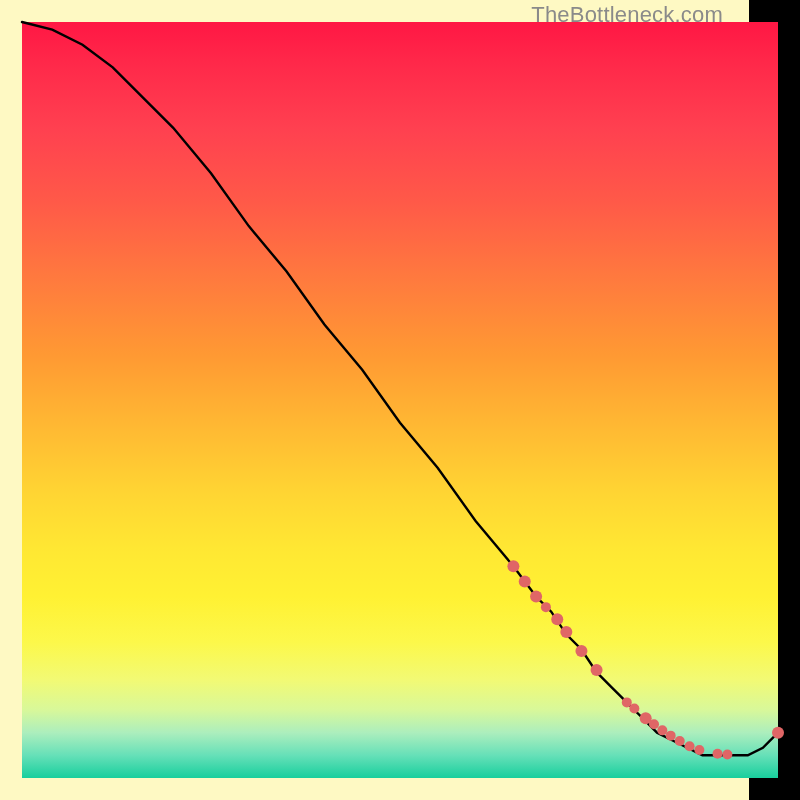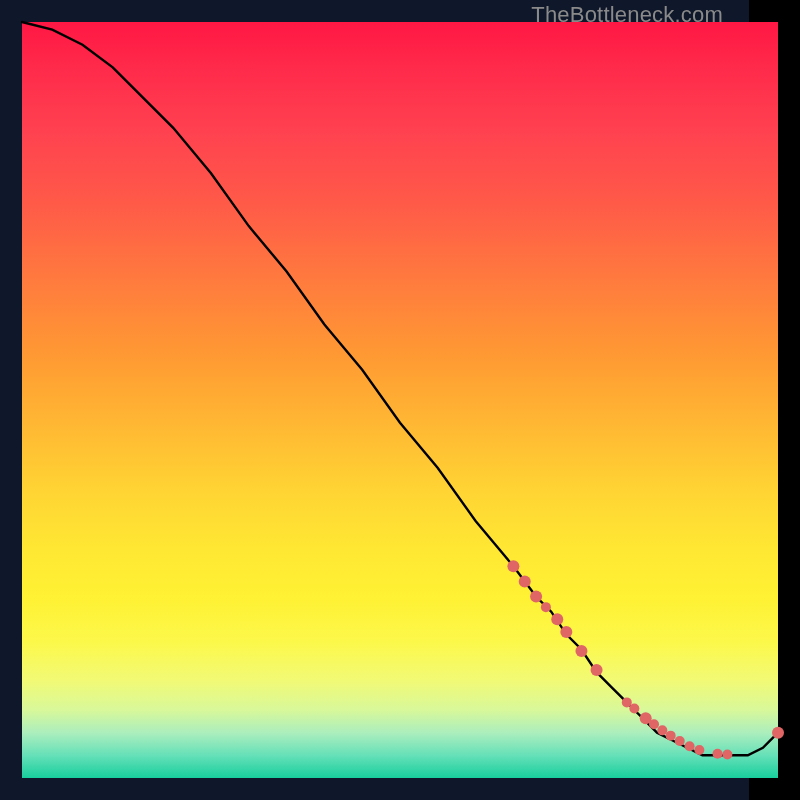--- a/index.html
+++ b/index.html
@@ -9,21 +9,21 @@
     height: 800px;
     background: #000;
     overflow: hidden;
   }
   .frame {
     position: absolute;
     left: 0;
     top: 0;
     width: 749px;
     height: 800px;
-    background: #0f172a;
+    background: #fef9c3;
   }
   .plot {
     position: absolute;
     left: 22px;
     top: 22px;
     width: 756px;
     height: 756px;
     background: linear-gradient(to bottom,
       #ff1744 0%,
       #ff2a4a 6%,

